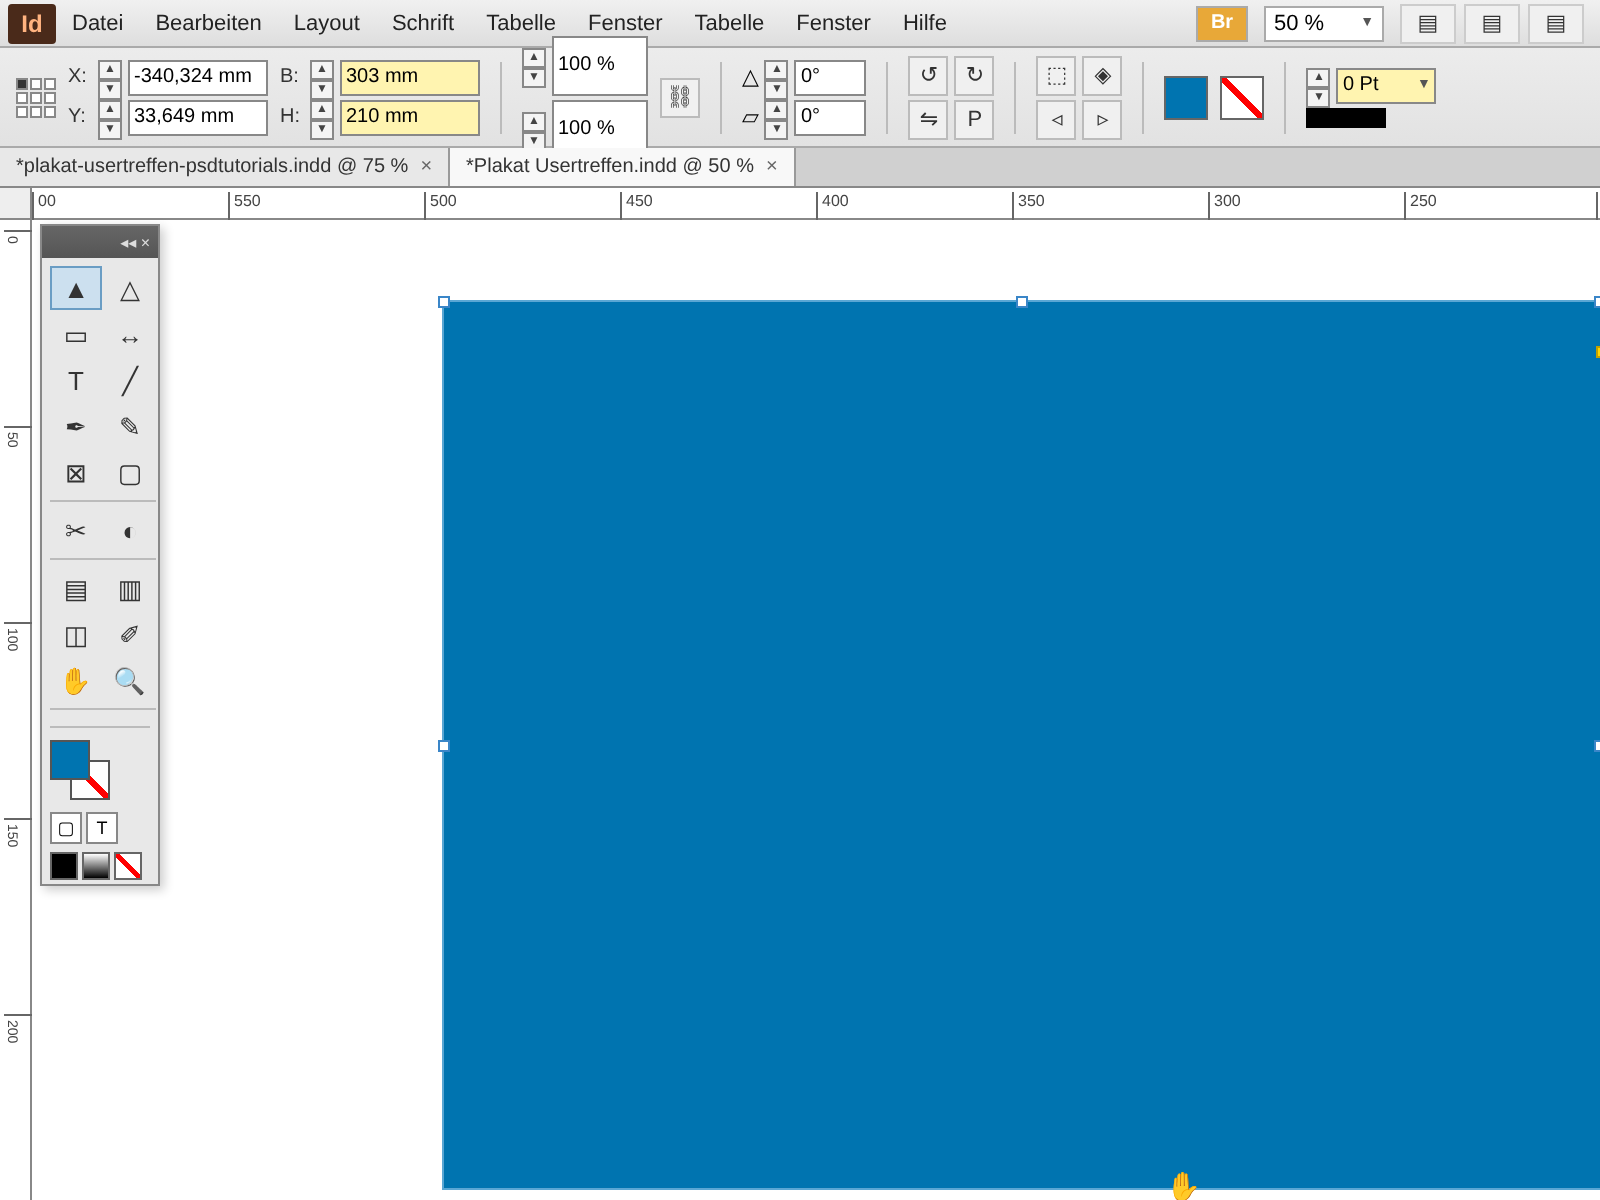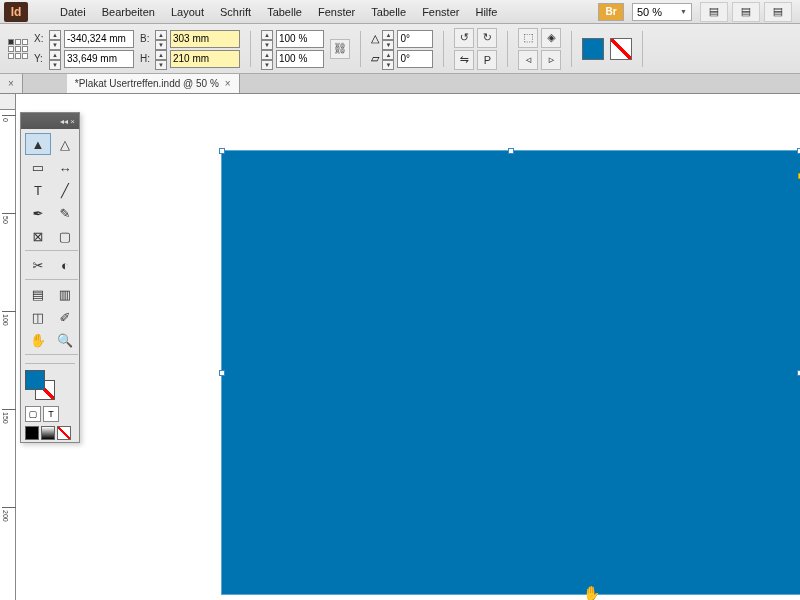--- a/index.html
+++ b/index.html
@@ -1,50 +1,50 @@
 <!DOCTYPE html>
 <html><head>
 <meta charset="utf-8">
 <style>
 * { margin: 0; padding: 0; box-sizing: border-box; font-family: "Segoe UI", Tahoma, sans-serif; }
 body { width: 800px; height: 600px; background: #e8e8e8; overflow: hidden; font-size: 11px; }
 
 .menubar { height: 24px; background: linear-gradient(#f0f0f0,#dedede); display: flex; align-items: center; padding: 0 4px; border-bottom: 1px solid #aaa; }
-.id-logo { width: 24px; height: 20px; background: #4a2a1a; color: #ffb380; display: flex; align-items: center; justify-content: center; font-weight: bold; font-size: 12px; margin-right: 24px; border-radius: 2px; }
+.id-logo { width: 24px; height: 20px; background: #4a2a1a; color: #ffb380; display: flex; align-items: center; justify-content: center; font-weight: bold; font-size: 12px; margin-right: 0; border-radius: 2px; }
 .menu-item { padding: 4px 8px; font-size: 11px; color: #222; cursor: default; }
 .menu-spacer { flex: 1; }
 .br-btn { width: 26px; height: 18px; background: #e8a838; color: #fff; display: flex; align-items: center; justify-content: center; font-weight: bold; font-size: 10px; border: 1px solid #aaa; margin-right: 8px; }
 .zoom-menu { width: 60px; height: 18px; border: 1px solid #aaa; background: #fff; display: flex; align-items: center; padding: 0 4px; font-size: 11px; margin-right: 8px; justify-content: space-between; }
 .zoom-menu::after { content: "▼"; font-size: 7px; color: #555; }
 .top-icon { width: 28px; height: 20px; border: 1px solid #ccc; background: #f0f0f0; margin-right: 4px; display: flex; align-items: center; justify-content: center; }
 .top-icon::after { content: "▤"; font-size: 11px; color: #333; }
 
 .control-bar { height: 50px; background: linear-gradient(#ececec,#e2e2e2); border-bottom: 1px solid #aaa; display: flex; align-items: center; padding: 4px 8px; gap: 6px; }
 .ctrl-group { display: flex; flex-direction: column; gap: 2px; }
 .ctrl-row { display: flex; align-items: center; gap: 3px; }
 .ctrl-label { font-size: 10px; color: #333; width: 12px; }
 .ctrl-input { width: 70px; height: 18px; border: 1px solid #888; background: #fff; font-size: 10px; padding: 4px 2px; display: flex; align-items: center; }
 .ctrl-input.hl { background: #fff4b0; }
 .spinner { width: 12px; height: 18px; display: flex; flex-direction: column; }
 .spinner div { flex: 1; border: 1px solid #888; background: #f4f4f4; font-size: 6px; text-align: center; line-height: 8px; color: #444; }
 .ref-point { width: 20px; height: 20px; display: grid; grid-template-columns: repeat(3,1fr); grid-template-rows: repeat(3,1fr); gap: 1px; }
 .ref-point div { background: #fff; border: 1px solid #888; }
 .ref-point div:nth-child(1) { background: #333; }
 .sep { width: 1px; height: 36px; background: #bbb; margin: 0 4px; }
-.pct-input { width: 48px; height: 18px; border: 1px solid #888; background: #fff; font-size: 10px; padding: 0 2px; display: flex; align-items: center; }
+.pct-input { width: 48px; height: 30px; border: 1px solid #888; background: #fff; font-size: 10px; padding: 0 2px; display: flex; align-items: center; }
 .icon-btn { width: 20px; height: 20px; border: 1px solid #bbb; background: #f0f0f0; display: flex; align-items: center; justify-content: center; font-size: 11px; color: #333; }
 .angle-input { width: 36px; height: 18px; border: 1px solid #888; background: #fff; font-size: 10px; padding: 0 2px; display: flex; align-items: center; }
 .fill-swatch { width: 22px; height: 22px; background: #0074b0; border: 1px solid #666; }
 .stroke-swatch { width: 40px; height: 10px; background: #000; }
 .stroke-input { width: 50px; height: 18px; border: 1px solid #888; background: #fff4b0; font-size: 10px; padding: 0 2px; display: flex; align-items: center; justify-content: space-between; }
 .stroke-input::after { content: "▼"; font-size: 7px; color: #555; }
 
 .doc-tabs { height: 20px; background: #d0d0d0; display: flex; align-items: stretch; border-bottom: 1px solid #888; }
 .doc-tab { padding: 2px 8px; font-size: 10px; color: #333; background: #e8e8e8; border-right: 1px solid #999; display: flex; align-items: center; gap: 6px; }
-.doc-tab.active { background: #f8f8f8; margin-left: 44px; }
+.doc-tab.active { background: #f8f8f8; }
 .close-x { font-size: 10px; color: #666; }
 
 .workspace { position: relative; height: 506px; background: #fff; }
 .h-ruler { position: absolute; top: 0; left: 16px; right: 0; height: 16px; background: #fff; border-bottom: 1px solid #888; }
 .v-ruler { position: absolute; top: 16px; left: 0; width: 16px; bottom: 0; background: #fff; border-right: 1px solid #888; }
 .ruler-corner { position: absolute; top: 0; left: 0; width: 16px; height: 16px; background: #eee; border-right: 1px solid #888; border-bottom: 1px solid #888; }
 .tick { position: absolute; font-size: 8px; color: #444; }
 .h-ruler .tick { top: 2px; border-left: 1px solid #666; height: 14px; padding-left: 2px; }
 .v-ruler .tick { left: 2px; border-top: 1px solid #666; width: 14px; writing-mode: vertical-lr; text-orientation: mixed; font-size: 7px; padding-top: 2px; }
 
@@ -200,34 +200,60 @@
       </div>
   </div>
   <div class="sep"></div>
   <div class="fill-swatch"></div>
   <div style="position:relative;">
     <div style="width:22px;height:22px;background:#fff;border:1px solid #666;position:relative;">
       <div style="position:absolute;left:0;top:0;right:0;bottom:0;background:linear-gradient(45deg,transparent 44%,red 44%,red 56%,transparent 56%);"></div>
     </div>
   </div>
   <div class="sep"></div>
+  <div class="ctrl-group">
+    <div class="ctrl-row">
+        <div class="spinner">
+          <div>▲</div>
+          <div>▼</div>
+        </div>
+        <div class="stroke-input">
+          <span>0 Pt</span>
+        </div>
+      </div>
+    <div class="ctrl-row">
+        <div class="stroke-swatch"></div>
+      </div>
+  </div>
 </div>
 
 <div class="doc-tabs">
   <div class="doc-tab">
+      <span>*plakat-usertreffen-psdtutorials.indd @ 75 %</span>
       <span class="close-x">×</span>
     </div>
   <div class="doc-tab active">
       <span>*Plakat Usertreffen.indd @ 50 %</span>
       <span class="close-x">×</span>
     </div>
 </div>
 
 <div class="workspace">
   <div class="ruler-corner"></div>
+  <div class="h-ruler">
+    <div class="tick" style="left:0px">00</div>
+    <div class="tick" style="left:98px">550</div>
+    <div class="tick" style="left:196px">500</div>
+    <div class="tick" style="left:294px">450</div>
+    <div class="tick" style="left:392px">400</div>
+    <div class="tick" style="left:490px">350</div>
+    <div class="tick" style="left:588px">300</div>
+    <div class="tick" style="left:686px">250</div>
+    <div class="tick" style="left:782px">200</div>
+  </div>
   <div class="v-ruler">
     <div class="tick" style="top:5px">0</div>
     <div class="tick" style="top:103px">50</div>
     <div class="tick" style="top:201px">100</div>
     <div class="tick" style="top:299px">150</div>
     <div class="tick" style="top:397px">200</div>
   </div>
   <div class="canvas">
     <div class="blue-rect">
       <div class="sel-handle" style="left:-3px;top:-3px"></div>

